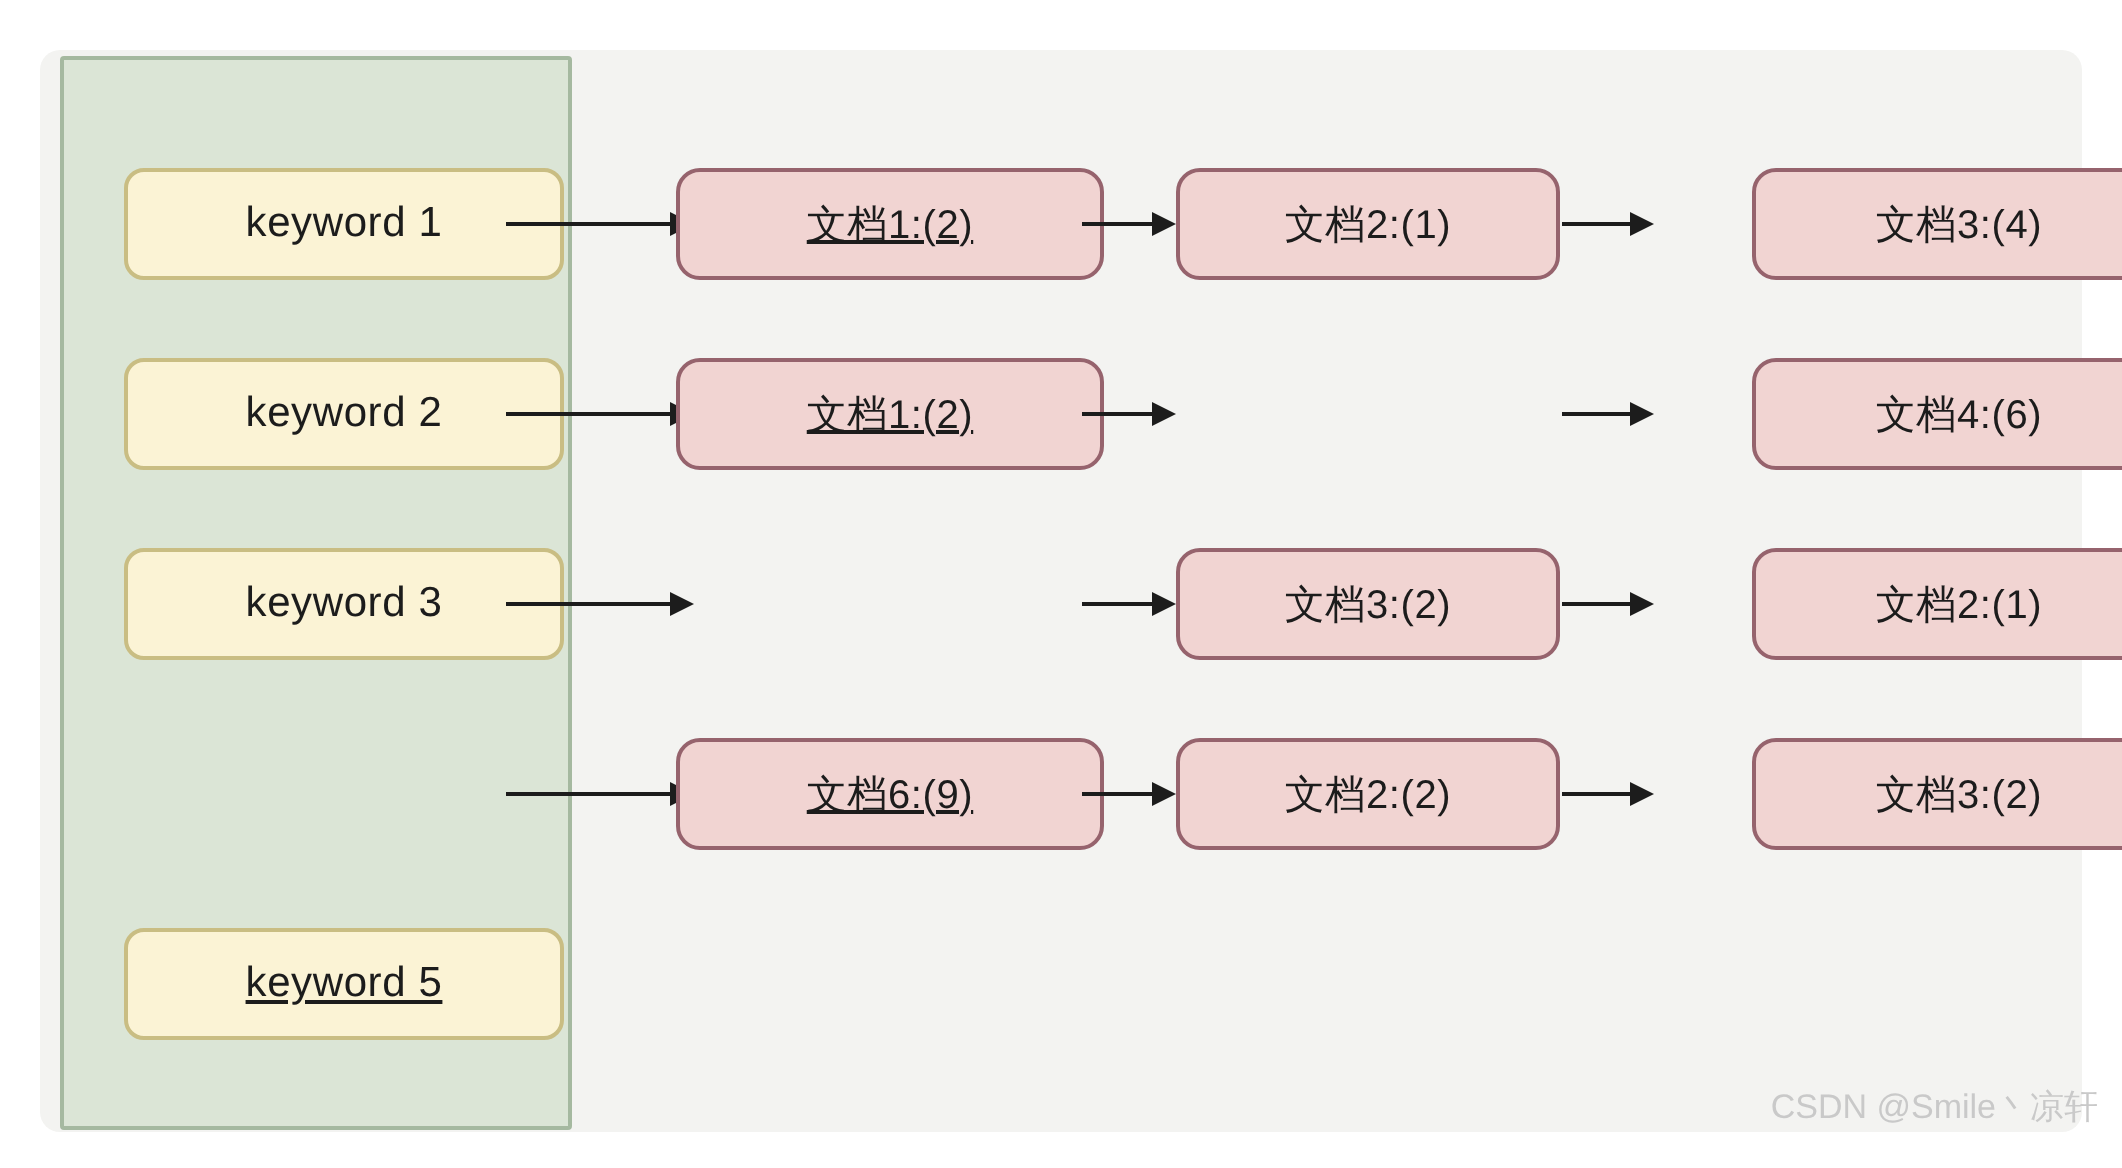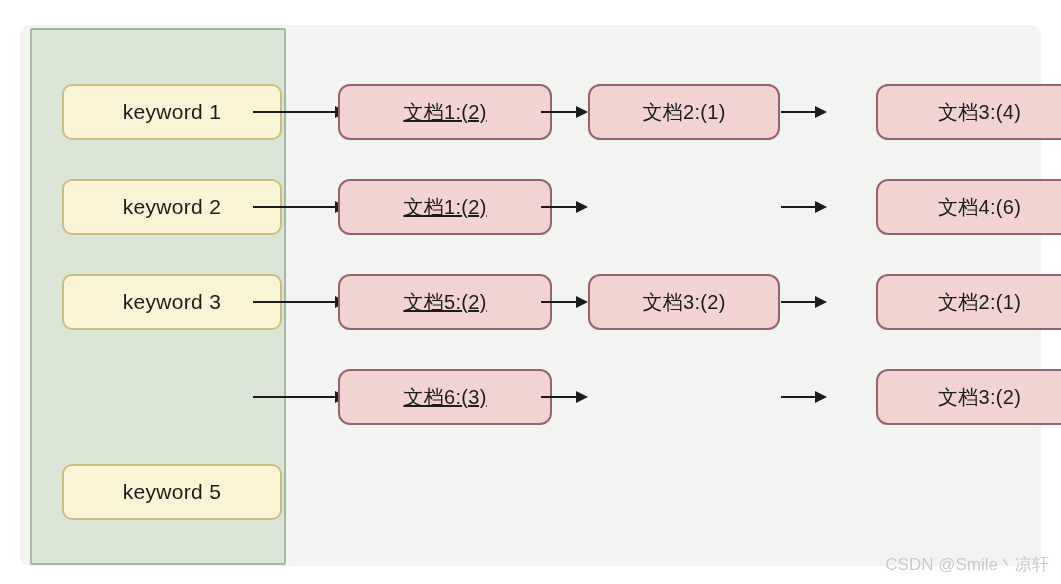--- a/index.html
+++ b/index.html
@@ -64,21 +64,21 @@
     border-radius: 12px;
     font-size: 20px;
   }
   .col1 { left: 338px; width: 214px; text-decoration: underline; }
   .col2 { left: 588px; width: 192px; }
   .col3 { left: 876px; width: 207px; }
   .r1 { top: 84px; }
   .r2 { top: 179px; }
   .r3 { top: 274px; text-align: center; }
   .r4 { top: 369px; }
-  .r5 { top: 464px; }
+  .r5 { top: 464px; text-decoration: underline; }
   .arrow {
     position: absolute;
     height: 2px;
     background: var(--ink);
   }
   .arrow::after {
     content: "";
     position: absolute;
     right: -2px; top: -5px;
     width: 0; height: 0;
@@ -88,21 +88,21 @@
   }
   .ar1 { top: 111px; }
   .ar2 { top: 206px; }
   .ar3 { top: 301px; }
   .ar4 { top: 396px; }
   .a-kw  { left: 253px; width: 92px; }
   .a-c12 { left: 541px; width: 45px; }
   .a-c23 { left: 781px; width: 44px; }
   .watermark {
     position: absolute;
-    right: 12px; bottom: 8px;
+    right: 12px; bottom: 19px;
     font-size: 17px;
     color: var(--watermark);
   }
 </style>
 </head>
 <body>
 
 <div class="canvas">
   <div class="gray-panel"></div>
   <div class="green-panel"></div>
@@ -119,26 +119,26 @@
   <div class="arrow ar1 a-c23"></div>
   <div class="node doc-node col3 r1">文档3:(4)</div>
 
   <div class="arrow ar2 a-kw"></div>
   <div class="node doc-node col1 r2">文档1:(2)</div>
   <div class="arrow ar2 a-c12"></div>
   <div class="arrow ar2 a-c23"></div>
   <div class="node doc-node col3 r2">文档4:(6)</div>
 
   <div class="arrow ar3 a-kw"></div>
-  <div class="node doc-node col1 r3">文档5:(2)</div>
   <div class="arrow ar3 a-c12"></div>
   <div class="node doc-node col2 r3">文档3:(2)</div>
   <div class="arrow ar3 a-c23"></div>
   <div class="node doc-node col3 r3">文档2:(1)</div>
 
   <div class="arrow ar4 a-kw"></div>
-  <div class="node doc-node col1 r4">文档6:(3)</div>
+  <div class="node doc-node col1 r4">文档6:(9)</div>
   <div class="arrow ar4 a-c12"></div>
+  <div class="node doc-node col2 r4">文档2:(2)</div>
   <div class="arrow ar4 a-c23"></div>
   <div class="node doc-node col3 r4">文档3:(2)</div>
 
   <div class="watermark">CSDN @Smile丶凉轩</div>
 </div>
 
 </body></html>

